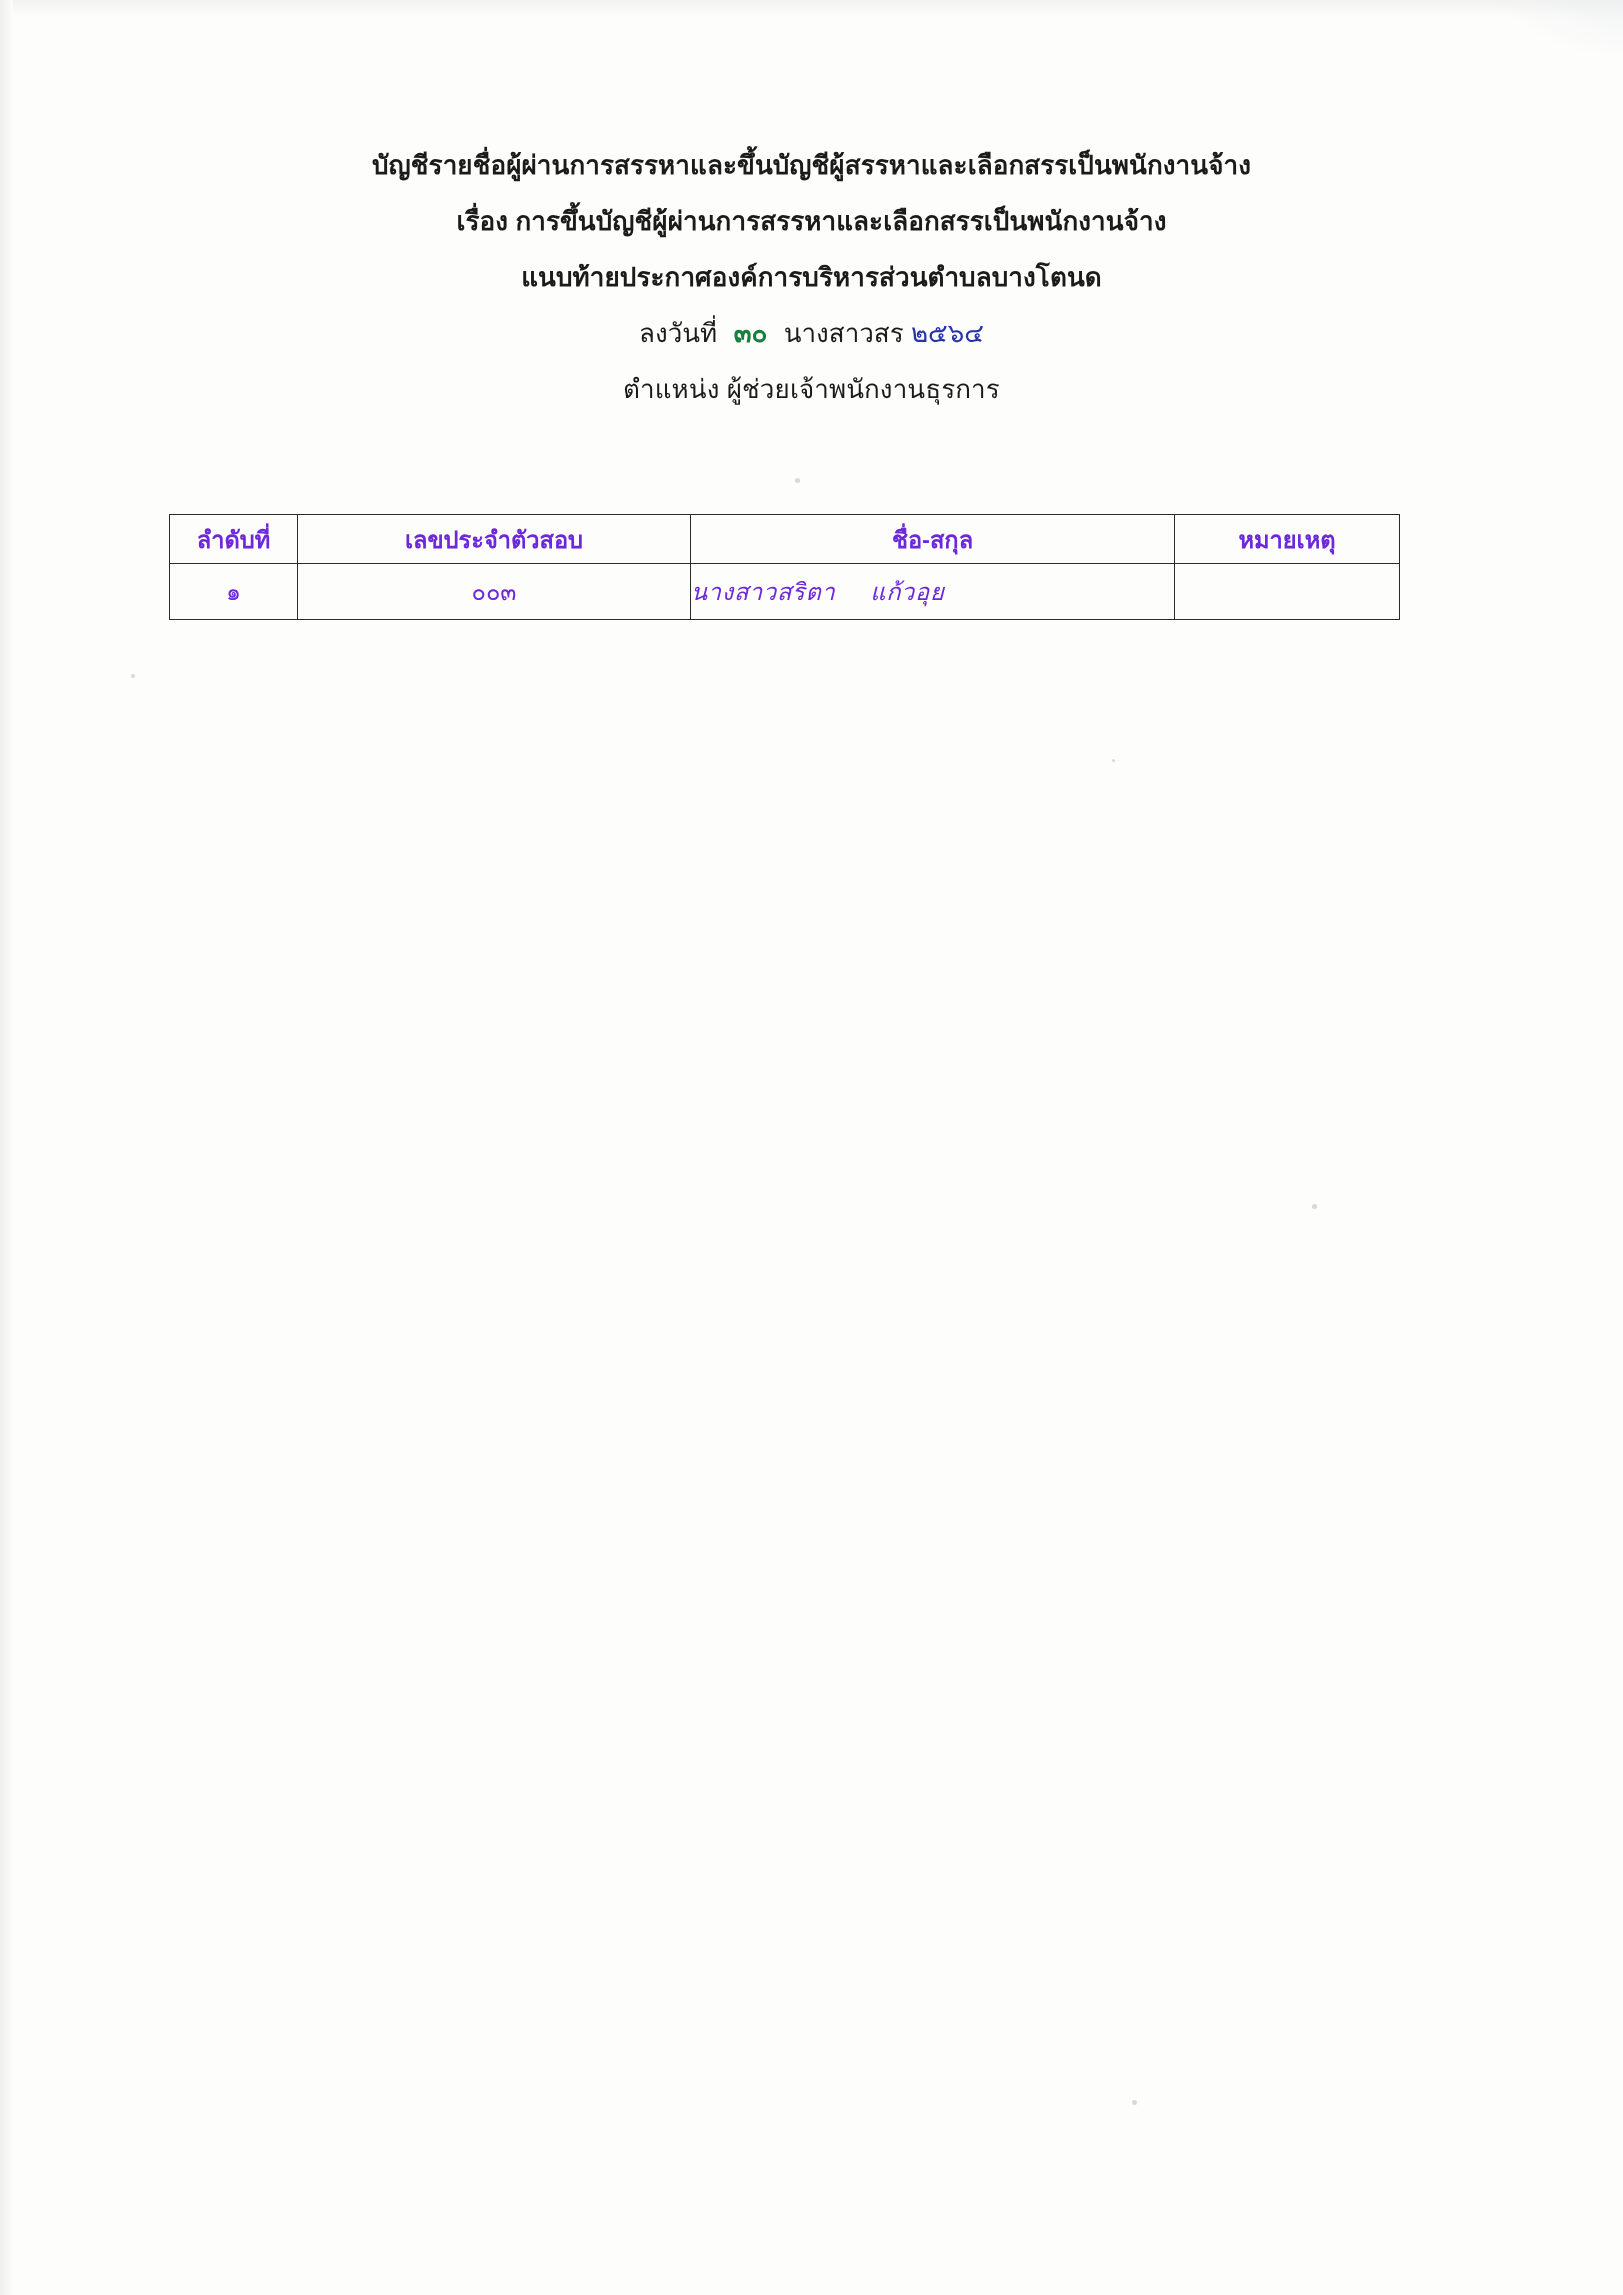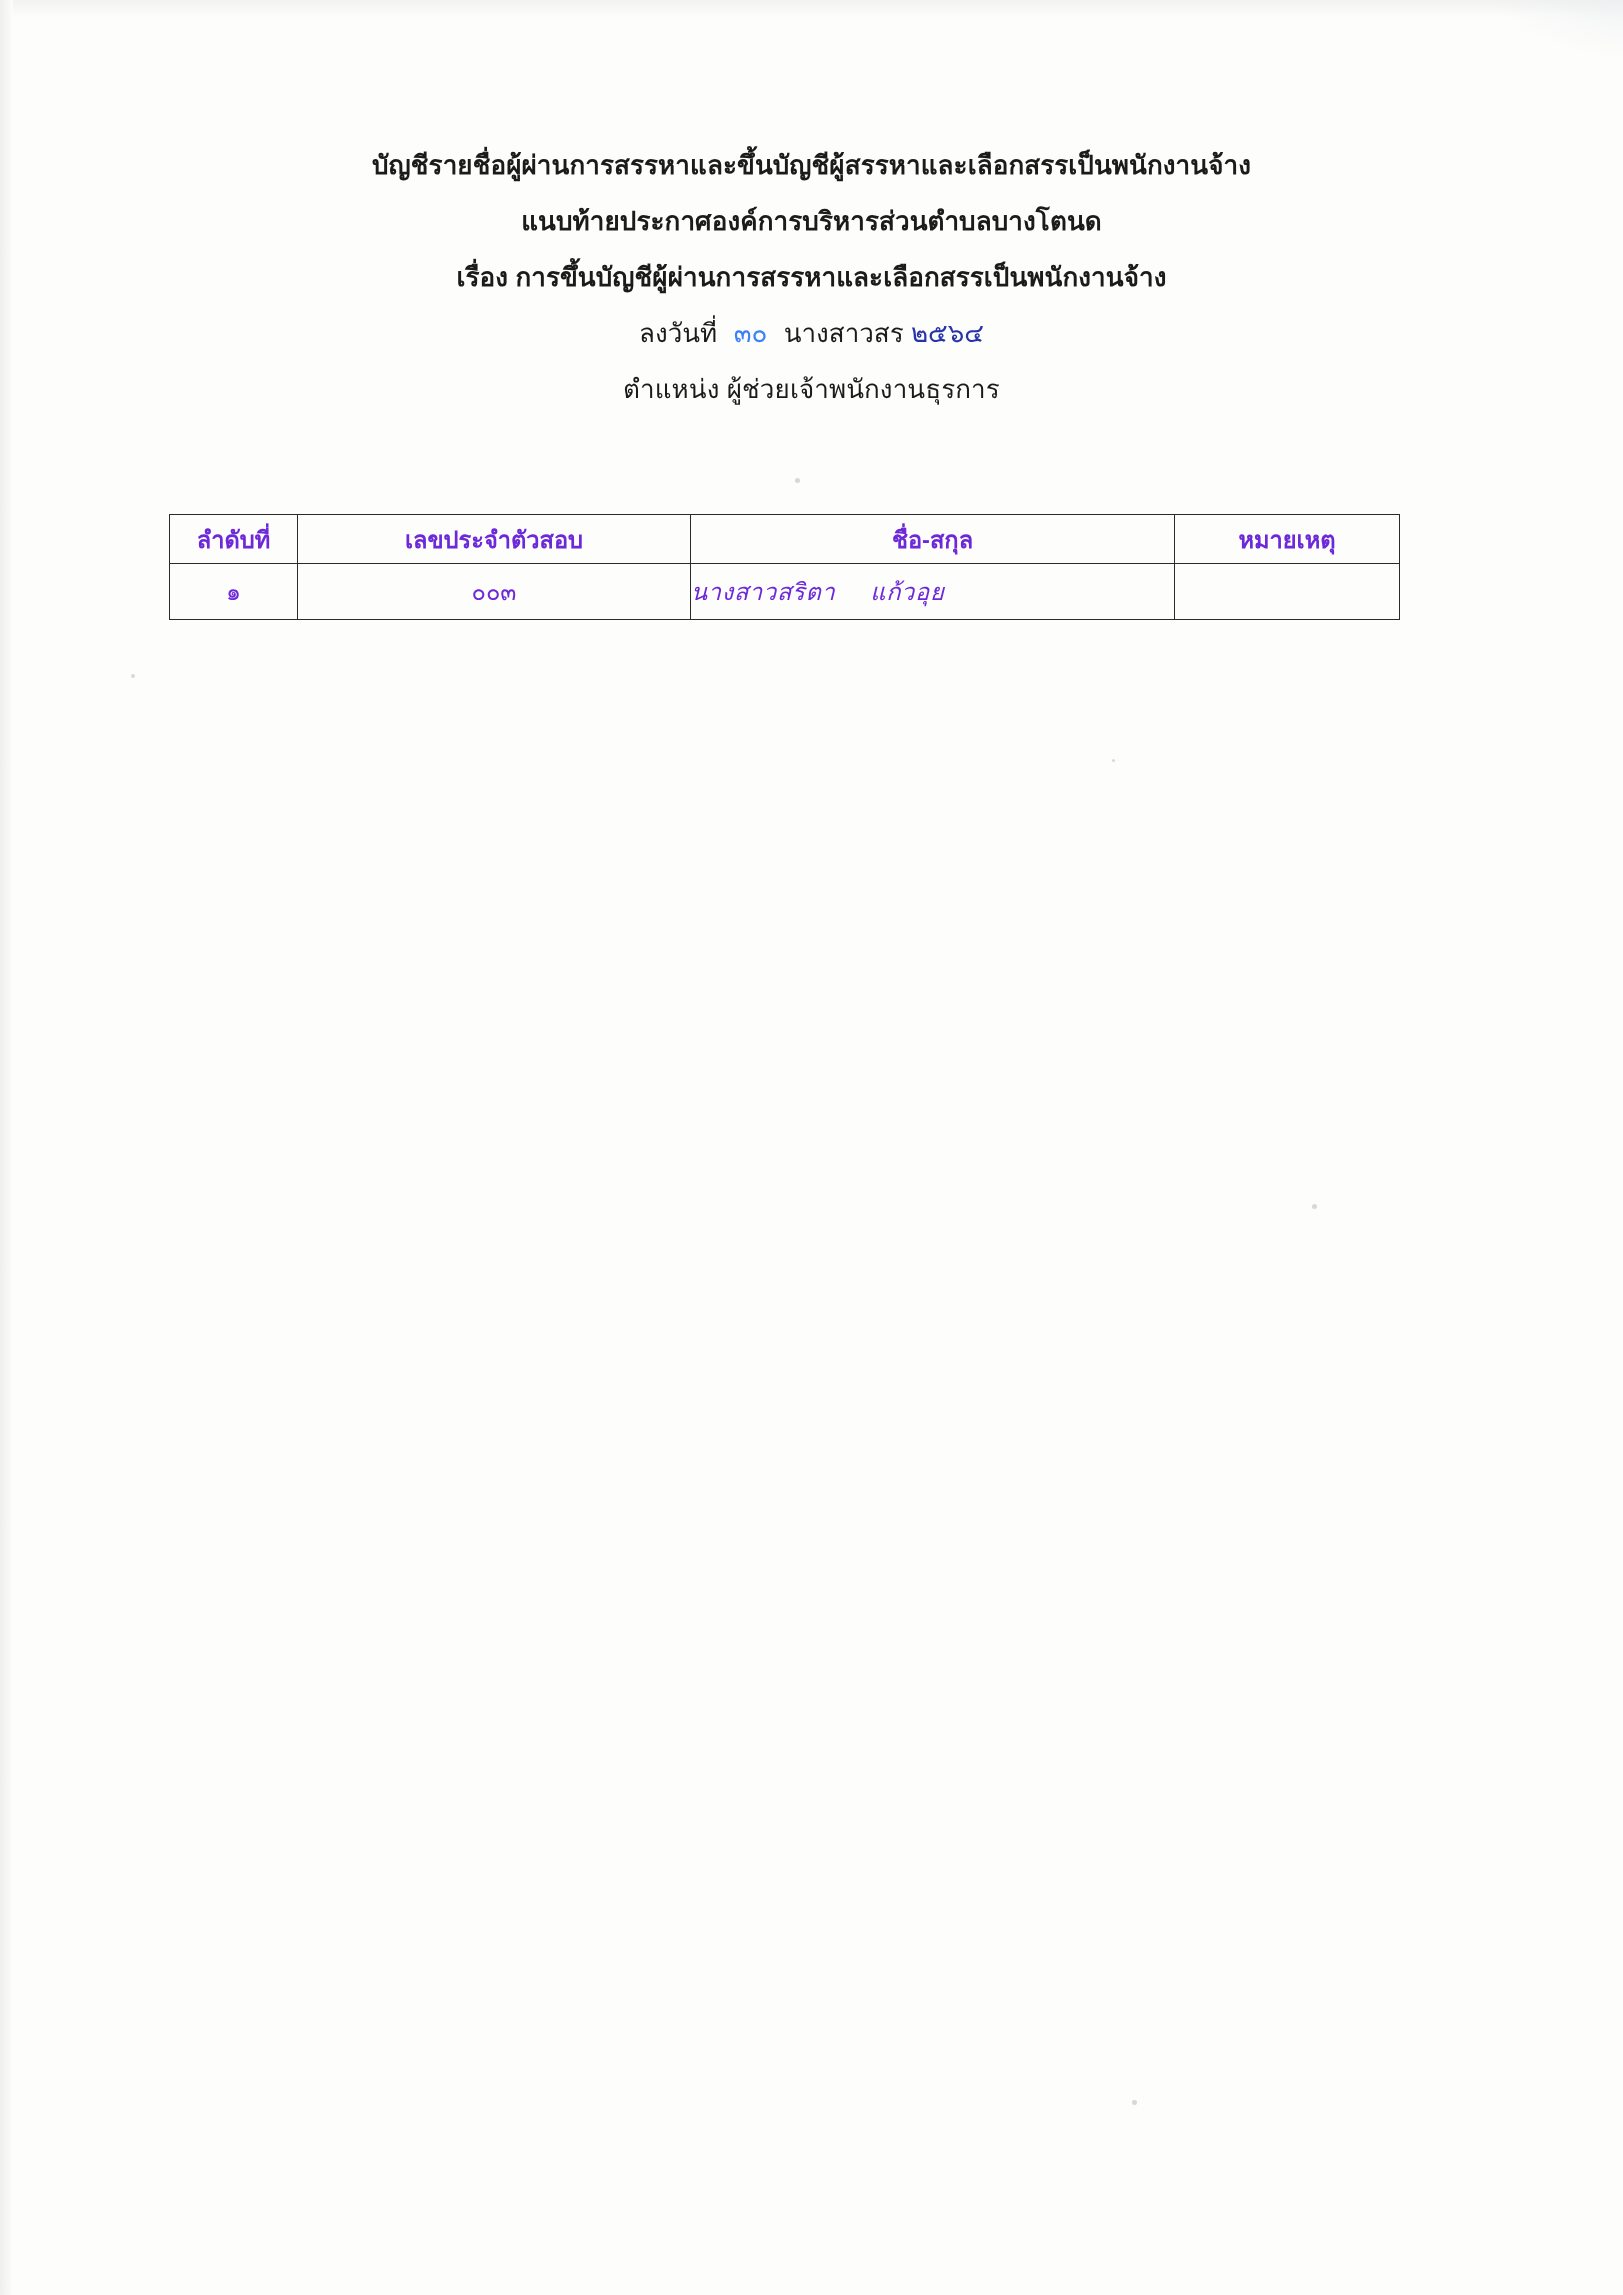--- a/index.html
+++ b/index.html
@@ -61,22 +61,22 @@
   }
   .header .line.bold {
     font-weight: 600;
   }
   .date-line {
     font-size: 26px;
     line-height: 56px;
     white-space: nowrap;
   }
   .date-num {
-    color: #3b82f6;
-    font-weight: 400;
+    color: #15803d;
+    font-weight: 700;
     padding: 0 9.2px;
   }
   .date-year {
     color: #2733a8;
     font-weight: 400;
   }
 
   table.roster {
     position: absolute;
     top: 514px;
@@ -125,22 +125,22 @@
   <div class="scan-corner"></div>
 
   <div class="speck" style="top:478px; left:795px; width:4.6px; height:4.6px;"></div>
   <div class="speck" style="top:674px; left:131px; width:3.9px; height:3.9px;"></div>
   <div class="speck" style="top:1204px; left:1312px; width:5.2px; height:5.2px;"></div>
   <div class="speck" style="top:2100px; left:1132px; width:4.6px; height:4.6px;"></div>
   <div class="speck" style="top:759px; left:1112px; width:3.3px; height:3.3px;"></div>
 
   <div class="header">
     <div class="line bold">บัญชีรายชื่อผู้ผ่านการสรรหาและขึ้นบัญชีผู้สรรหาและเลือกสรรเป็นพนักงานจ้าง</div>
+    <div class="line bold">เรื่อง  การขึ้นบัญชีผู้ผ่านการสรรหาและเลือกสรรเป็นพนักงานจ้าง</div>
     <div class="line bold">แนบท้ายประกาศองค์การบริหารส่วนตำบลบางโตนด</div>
-    <div class="line bold">เรื่อง  การขึ้นบัญชีผู้ผ่านการสรรหาและเลือกสรรเป็นพนักงานจ้าง</div>
     <div class="date-line">
       <span>ลงวันที่</span>
       <span class="date-num">๓๐</span>
       <span>นางสาวสร</span>
       <span class="date-year">๒๕๖๔</span>
     </div>
     <div class="line">ตำแหน่ง  ผู้ช่วยเจ้าพนักงานธุรการ</div>
   </div>
 
   <table class="roster">

